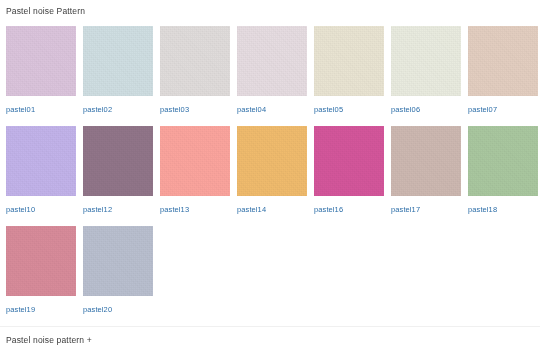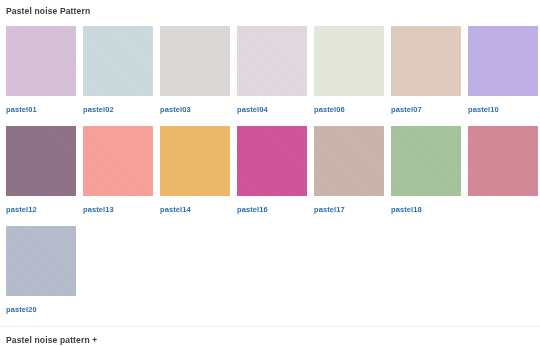--- a/index.html
+++ b/index.html
@@ -14,21 +14,20 @@
     font-family: "Liberation Sans", sans-serif;
     -webkit-font-smoothing: antialiased;
   }
   .page {
     position: relative;
     width: 448px;
     height: 346px;
     box-sizing: border-box;
     padding: 0 18px 0 0;
     background: #ffffff;
-    font-weight: bold;
   }
 
   .section-title {
     font-size: 8.5px;
     color: #3b3b3b;
     letter-spacing: 0.15px;
     line-height: 11px;
     padding: 6px 0 0 6px;
     white-space: nowrap;
   }
@@ -111,20 +110,24 @@
       <div class="swatch-cell">
         <span class="swatch-chip" style="background-color: rgb(224, 220, 219);"></span>
         <div class="swatch-label">pastel03</div>
       </div>
 
       <div class="swatch-cell">
         <span class="swatch-chip" style="background-color: rgb(230, 220, 225);"></span>
         <div class="swatch-label">pastel04</div>
       </div>
 
+      <div class="swatch-cell">
+        <span class="swatch-chip" style="background-color: rgb(233, 228, 210);"></span>
+        <div class="swatch-label">pastel05</div>
+      </div>
 
       <div class="swatch-cell">
         <span class="swatch-chip" style="background-color: rgb(233, 235, 223);"></span>
         <div class="swatch-label">pastel06</div>
       </div>
 
       <div class="swatch-cell">
         <span class="swatch-chip" style="background-color: rgb(227, 206, 192);"></span>
         <div class="swatch-label">pastel07</div>
       </div>
@@ -163,20 +166,21 @@
         <div class="swatch-label">pastel17</div>
       </div>
 
       <div class="swatch-cell">
         <span class="swatch-chip" style="background-color: rgb(169, 199, 159);"></span>
         <div class="swatch-label">pastel18</div>
       </div>
 
       <div class="swatch-cell">
         <span class="swatch-chip" style="background-color: rgb(216, 139, 154);"></span>
+        <div class="swatch-label">pastel19</div>
       </div>
 
       <div class="swatch-cell">
         <span class="swatch-chip" style="background-color: rgb(185, 191, 207);"></span>
         <div class="swatch-label">pastel20</div>
       </div>
 
     </div>
   </div>
 

